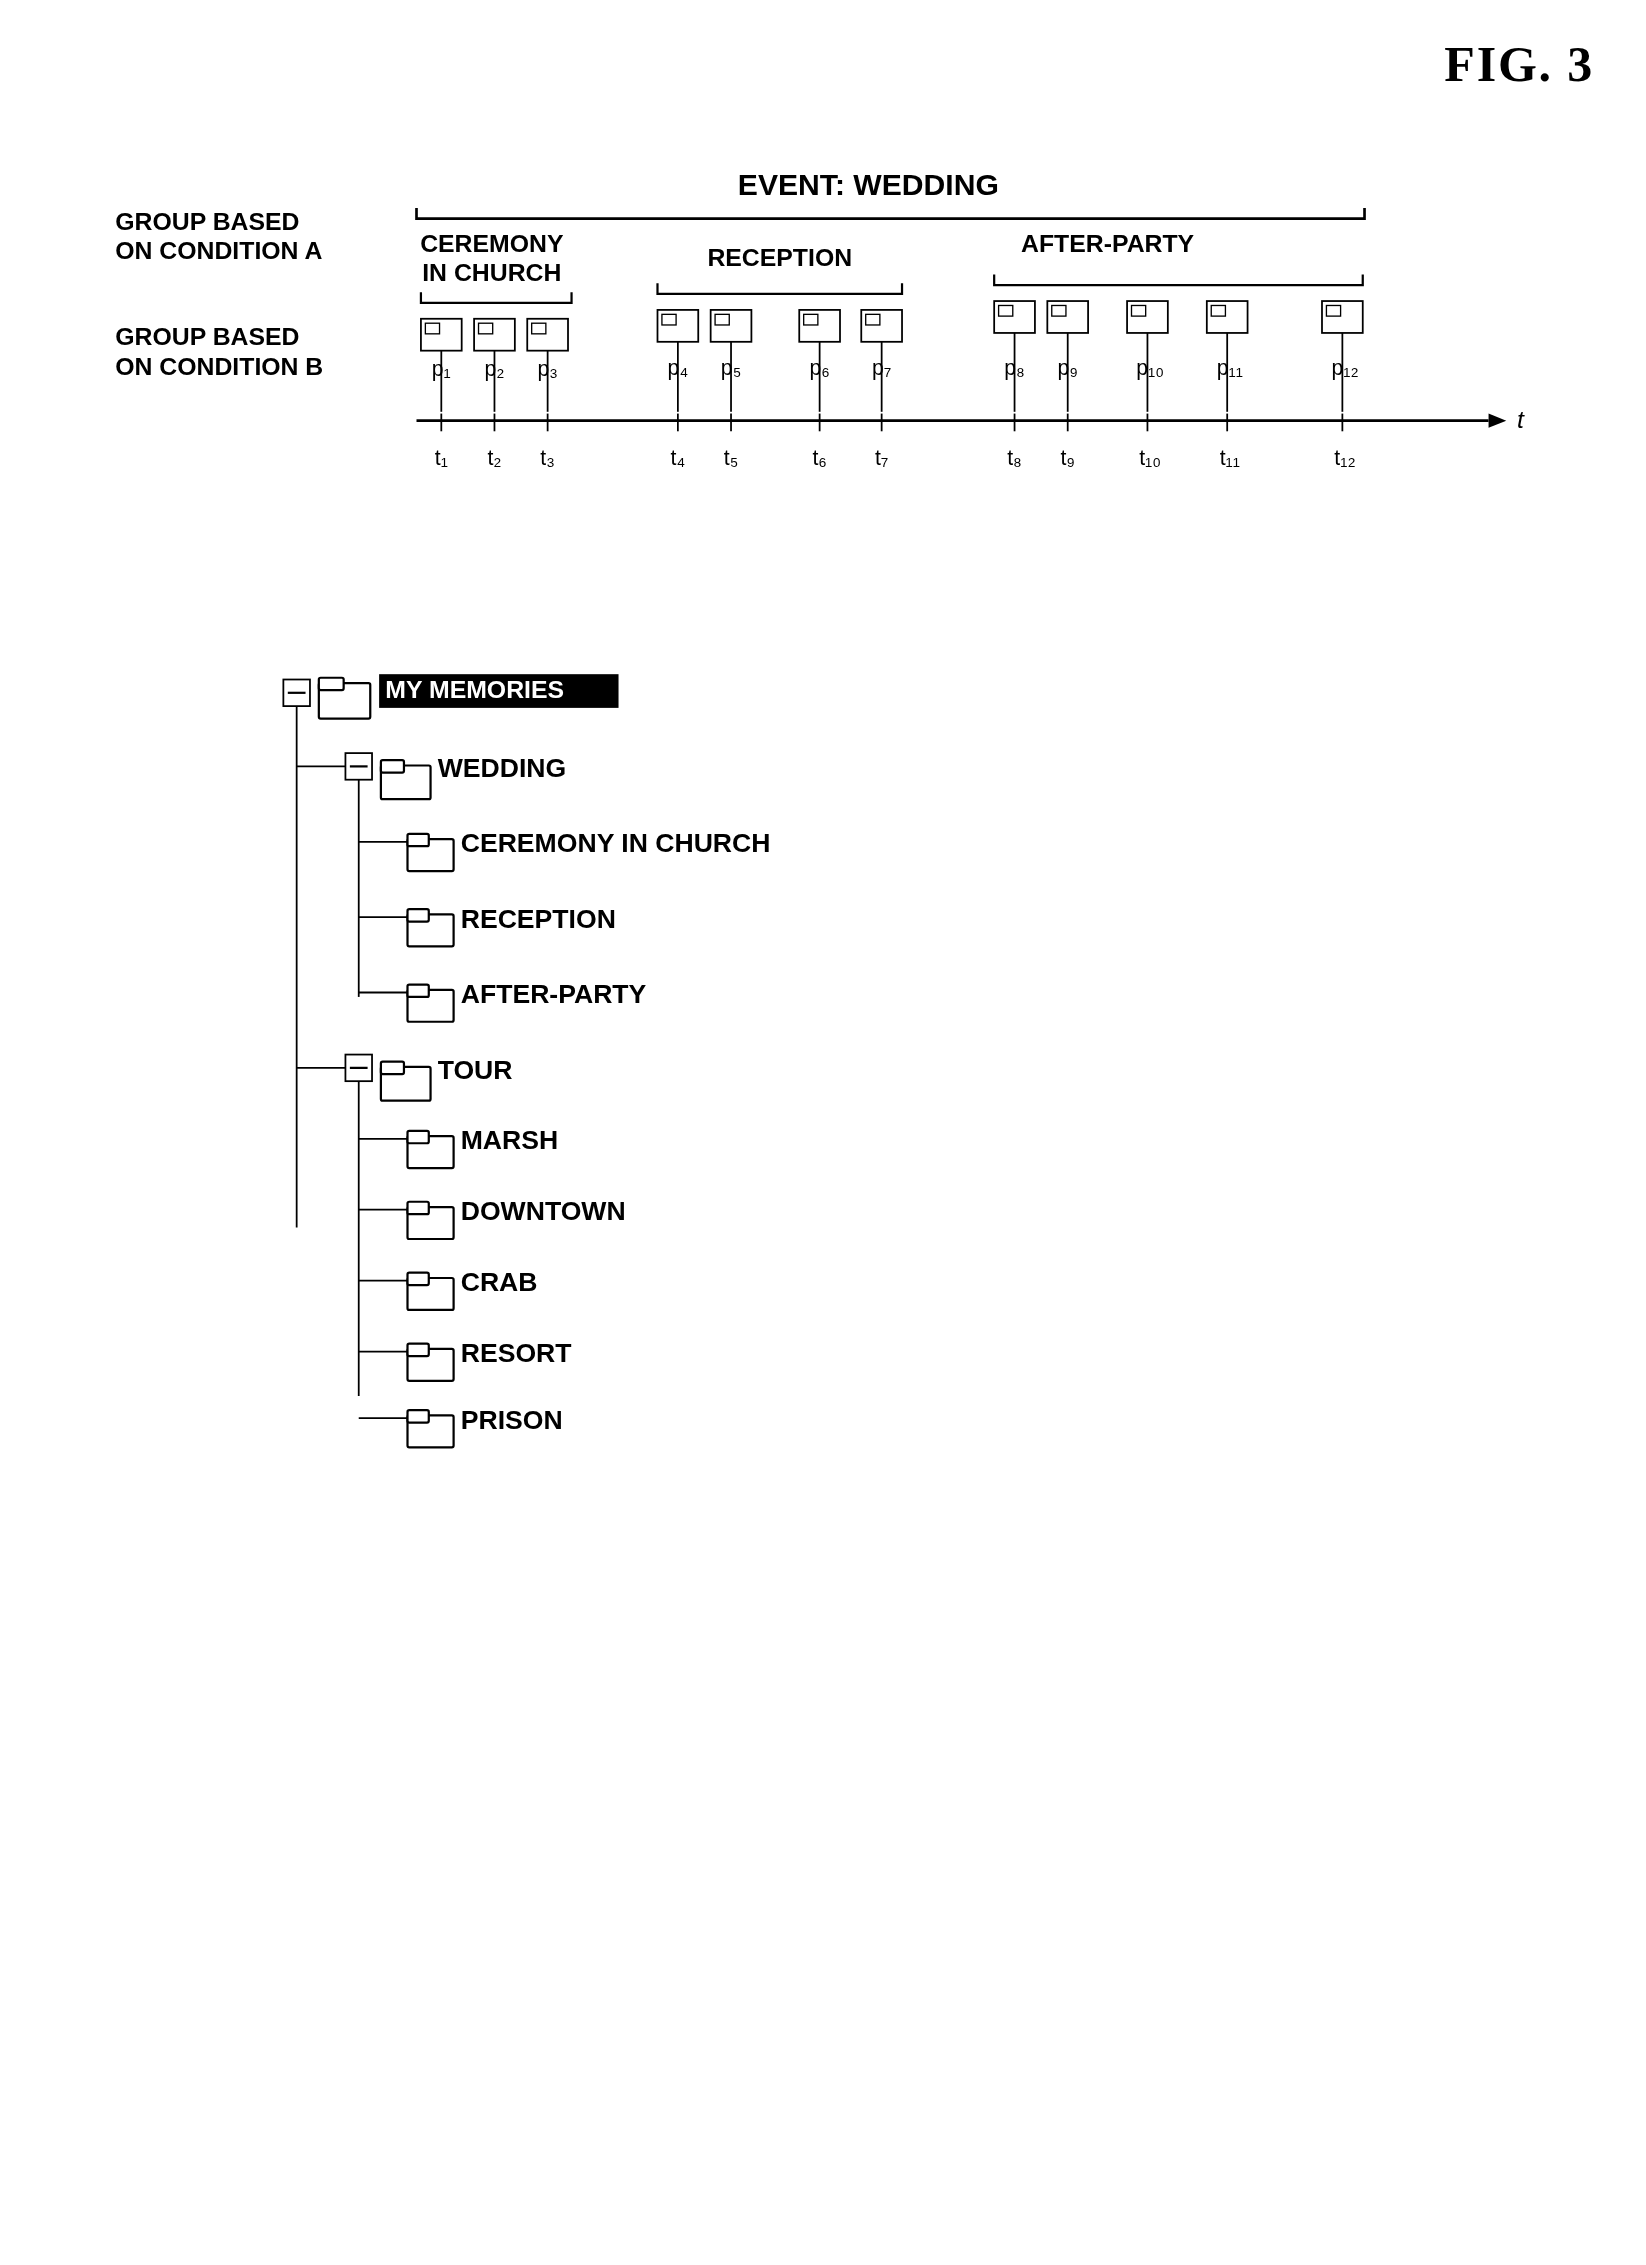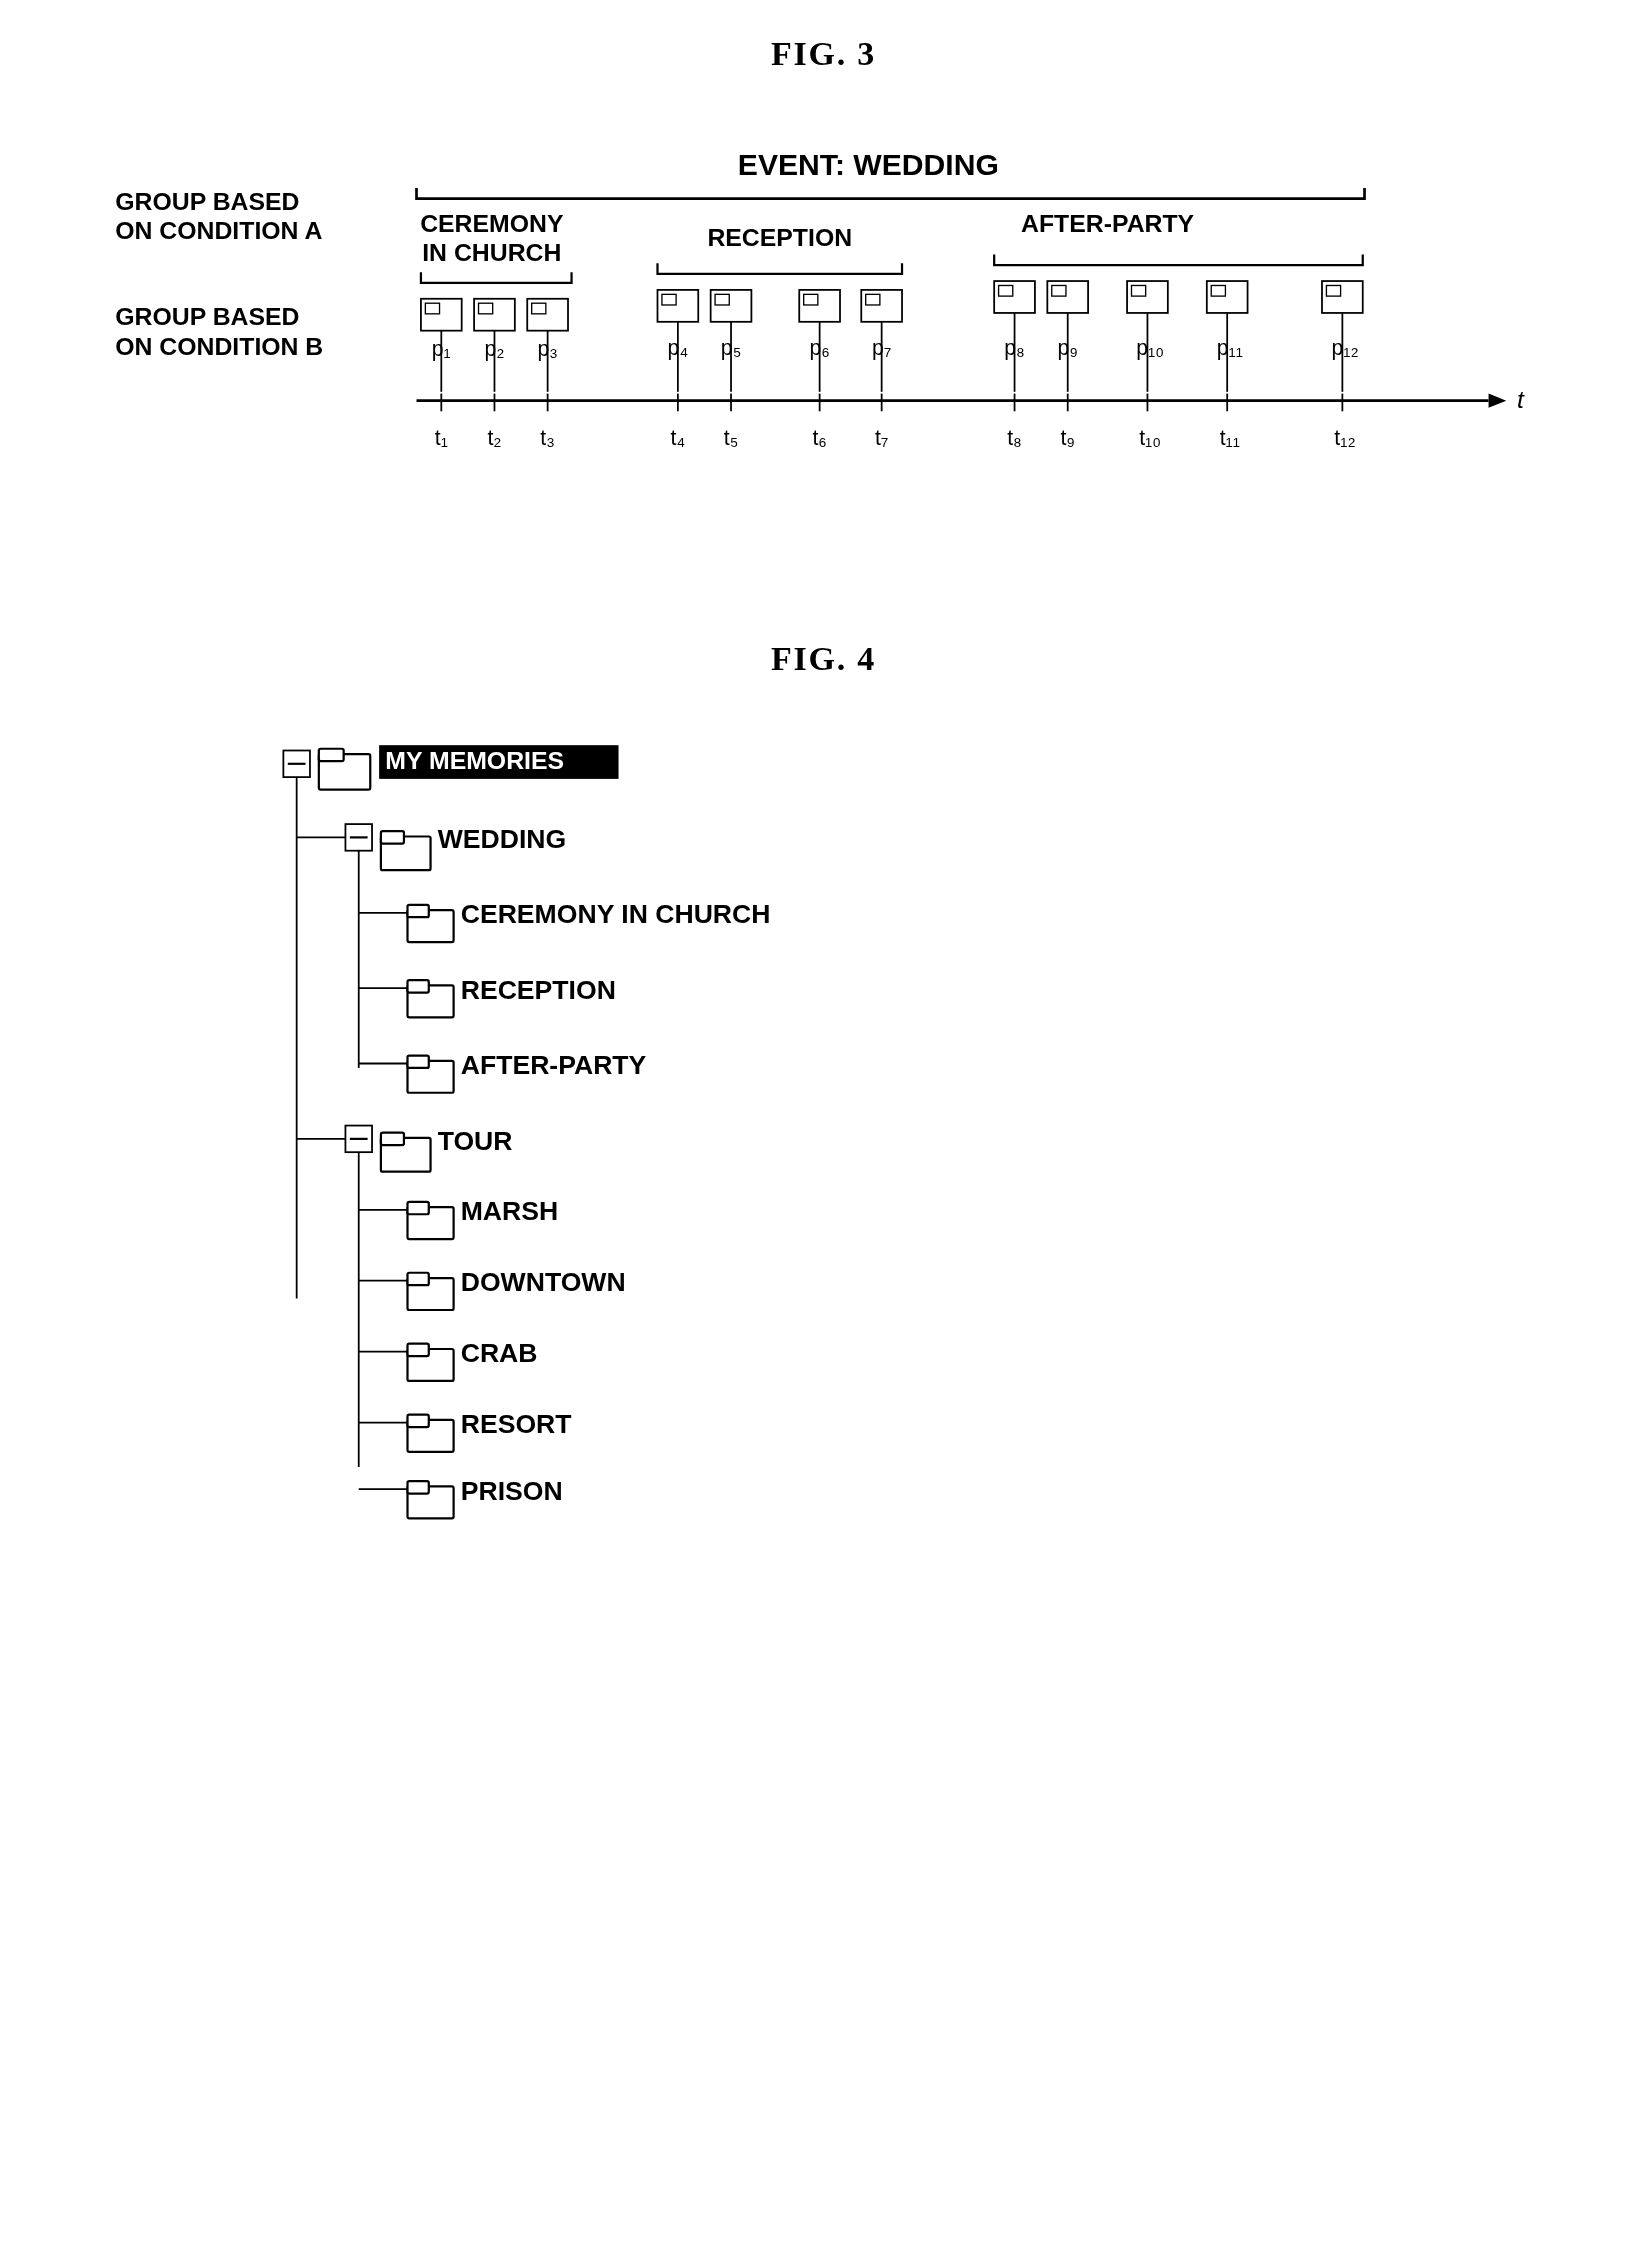--- a/index.html
+++ b/index.html
@@ -12,22 +12,22 @@
       overflow-x: hidden;
     }
 
     
     .fig3-section {
       padding: 35px 53px 53px 53px;
       position: relative;
     }
 
     .fig-title {
-      text-align: center;
-      font-size: 34px;
+      text-align: right;
+      font-size: 50px;
       font-weight: bold;
       margin-bottom: 53px;
       letter-spacing: 1.8px;
     }
 
     
     .fig4-section {
       padding: 17.7px 53px 53px 53px;
     }
   </style>
@@ -154,21 +154,20 @@
     <text x="875" y="360" font-family="Arial, sans-serif" font-size="24" text-anchor="middle">t₇</text>
     <text x="1025" y="360" font-family="Arial, sans-serif" font-size="24" text-anchor="middle">t₈</text>
     <text x="1085" y="360" font-family="Arial, sans-serif" font-size="24" text-anchor="middle">t₉</text>
     <text x="1178" y="360" font-family="Arial, sans-serif" font-size="24" text-anchor="middle">t₁₀</text>
     <text x="1268" y="360" font-family="Arial, sans-serif" font-size="24" text-anchor="middle">t₁₁</text>
     <text x="1398" y="360" font-family="Arial, sans-serif" font-size="24" text-anchor="middle">t₁₂</text>
   </svg>
 </div>
 
 <div class="fig4-section">
-  <div class="fig-title">FIG. 4</div>
 
   <svg width="1419" height="798" viewBox="0 0 1600 900" style="margin-left:177px; display:block;">
 
     <rect x="60" y="22" width="30" height="30" fill="white" stroke="#000" stroke-width="2"></rect>
     <line x1="65" y1="37" x2="85" y2="37" stroke="#000" stroke-width="2.5"></line>
 
     <g transform="translate(100,14)">
       <rect x="0" y="12" width="58" height="40" rx="2" fill="white" stroke="#000" stroke-width="2.5"></rect>
       <rect x="0" y="6" width="28" height="14" rx="2" fill="white" stroke="#000" stroke-width="2.5"></rect>
     </g>

